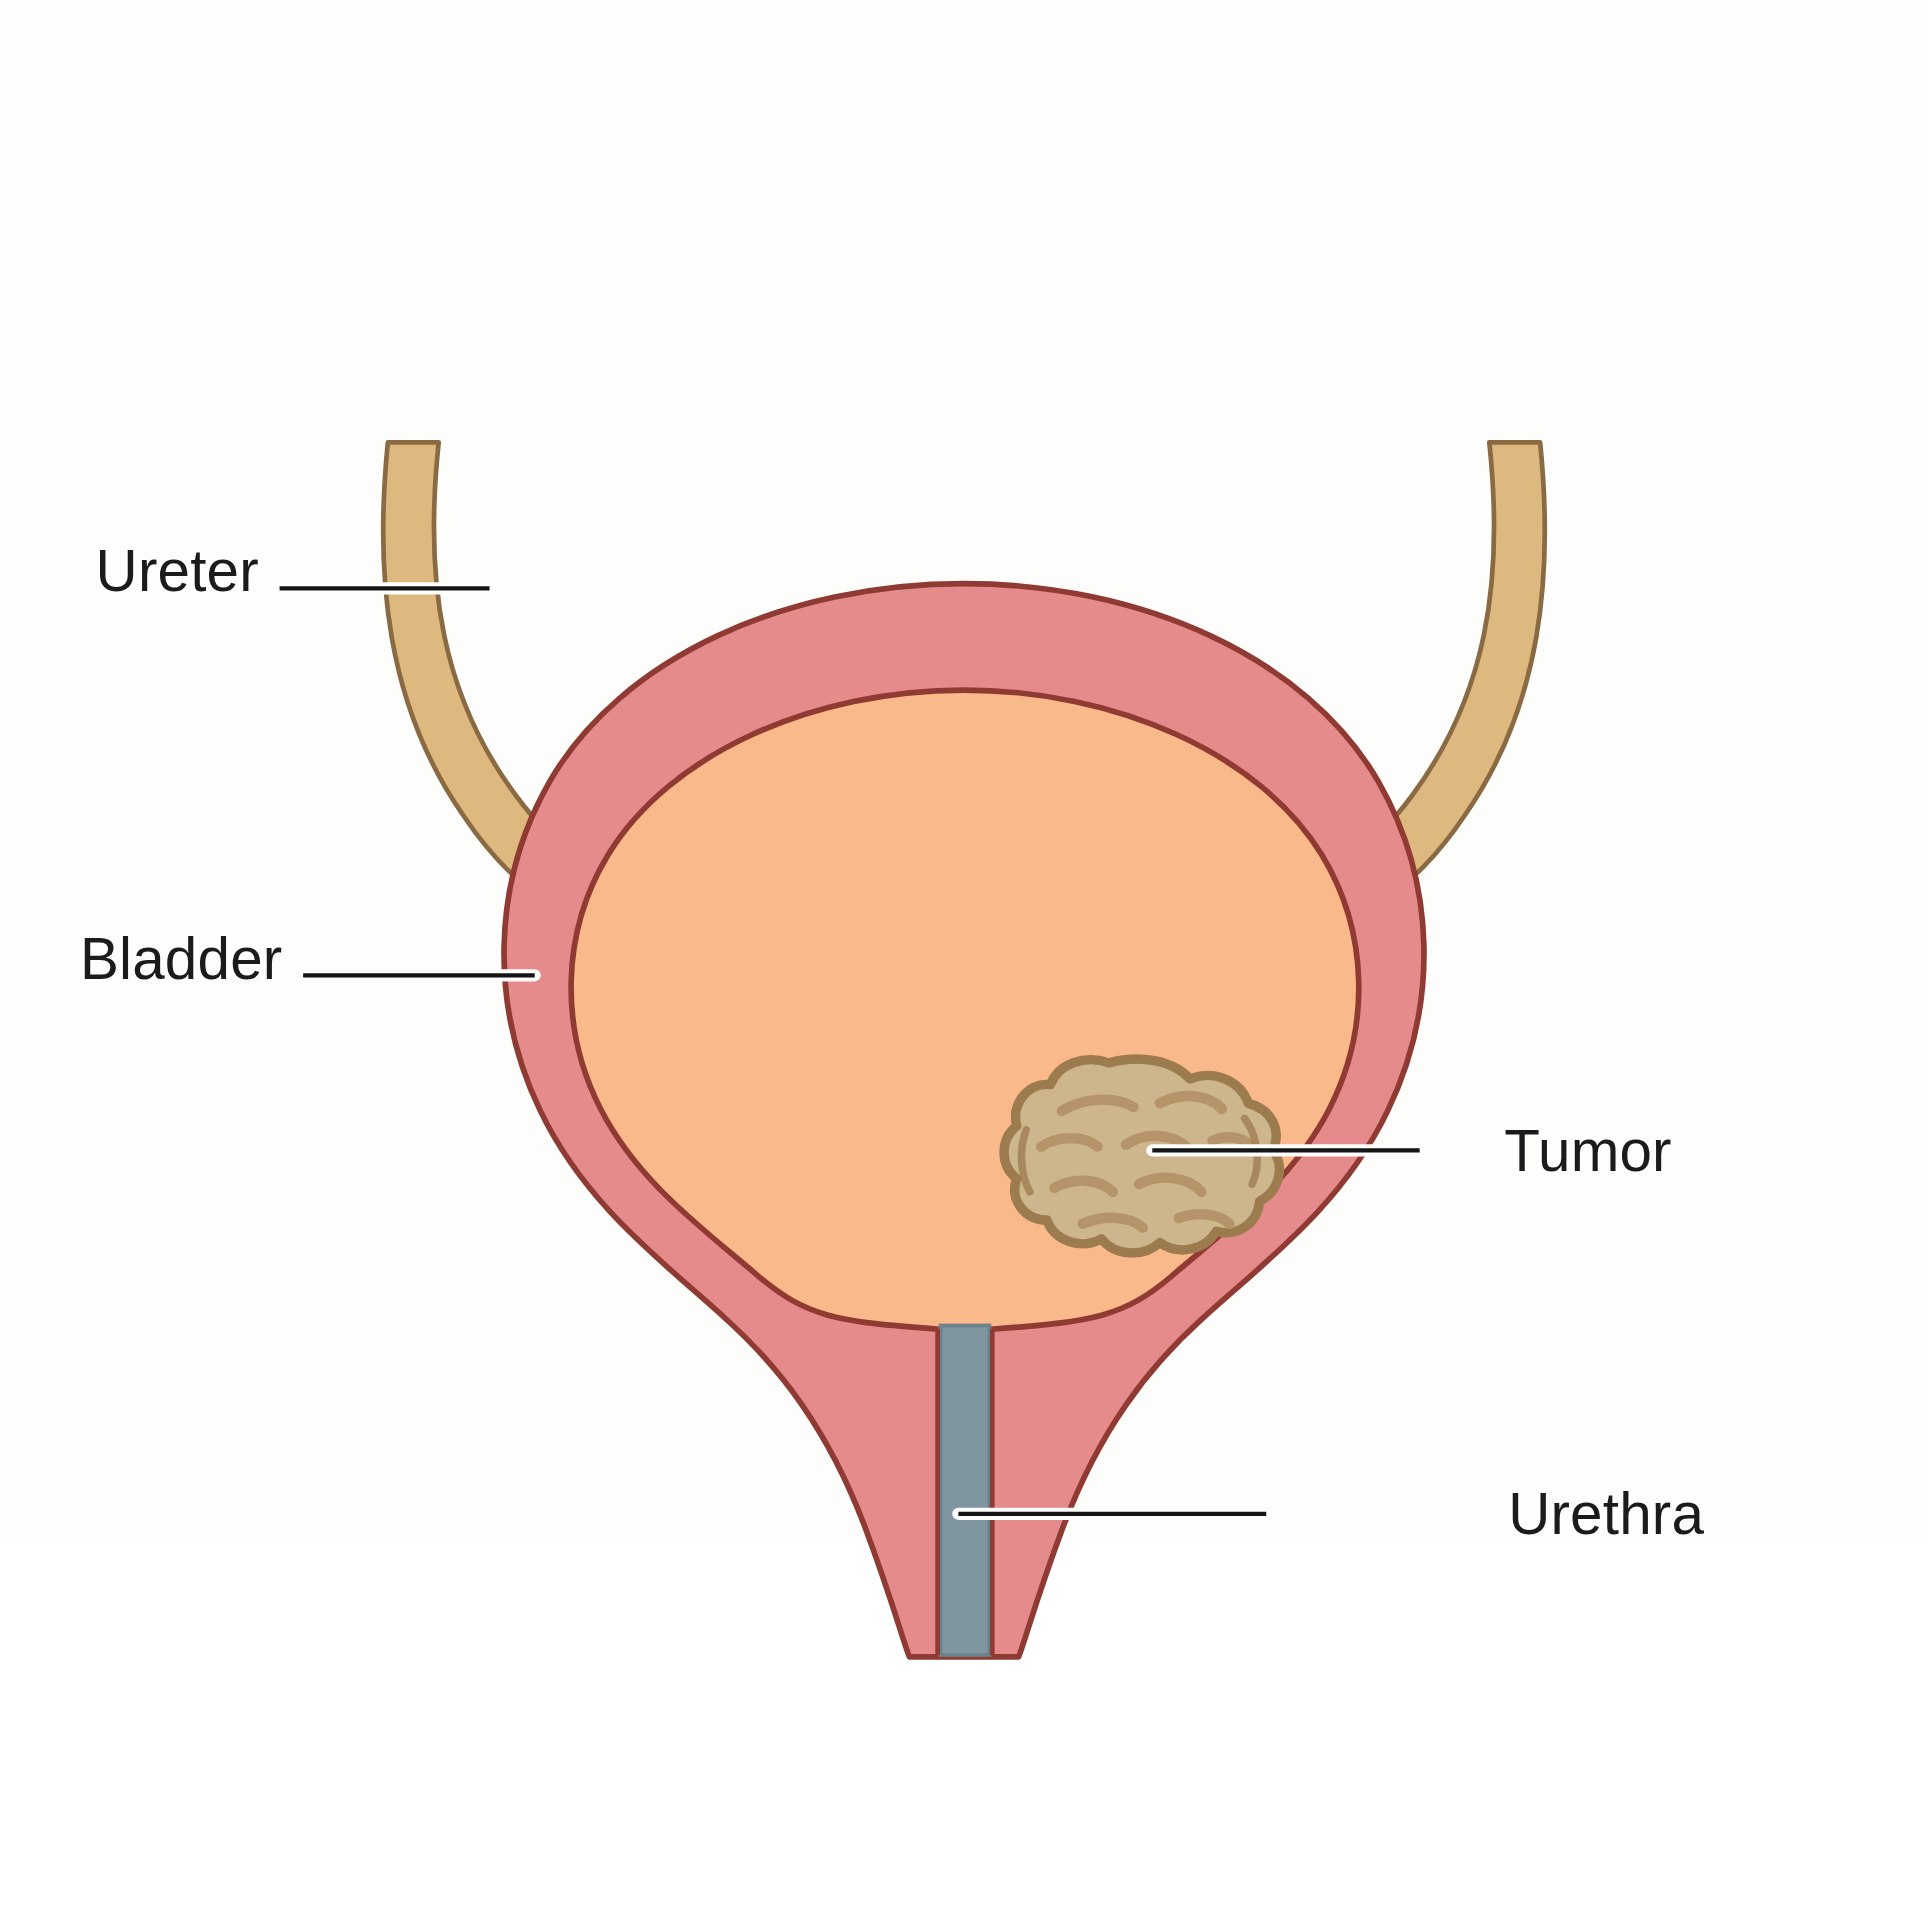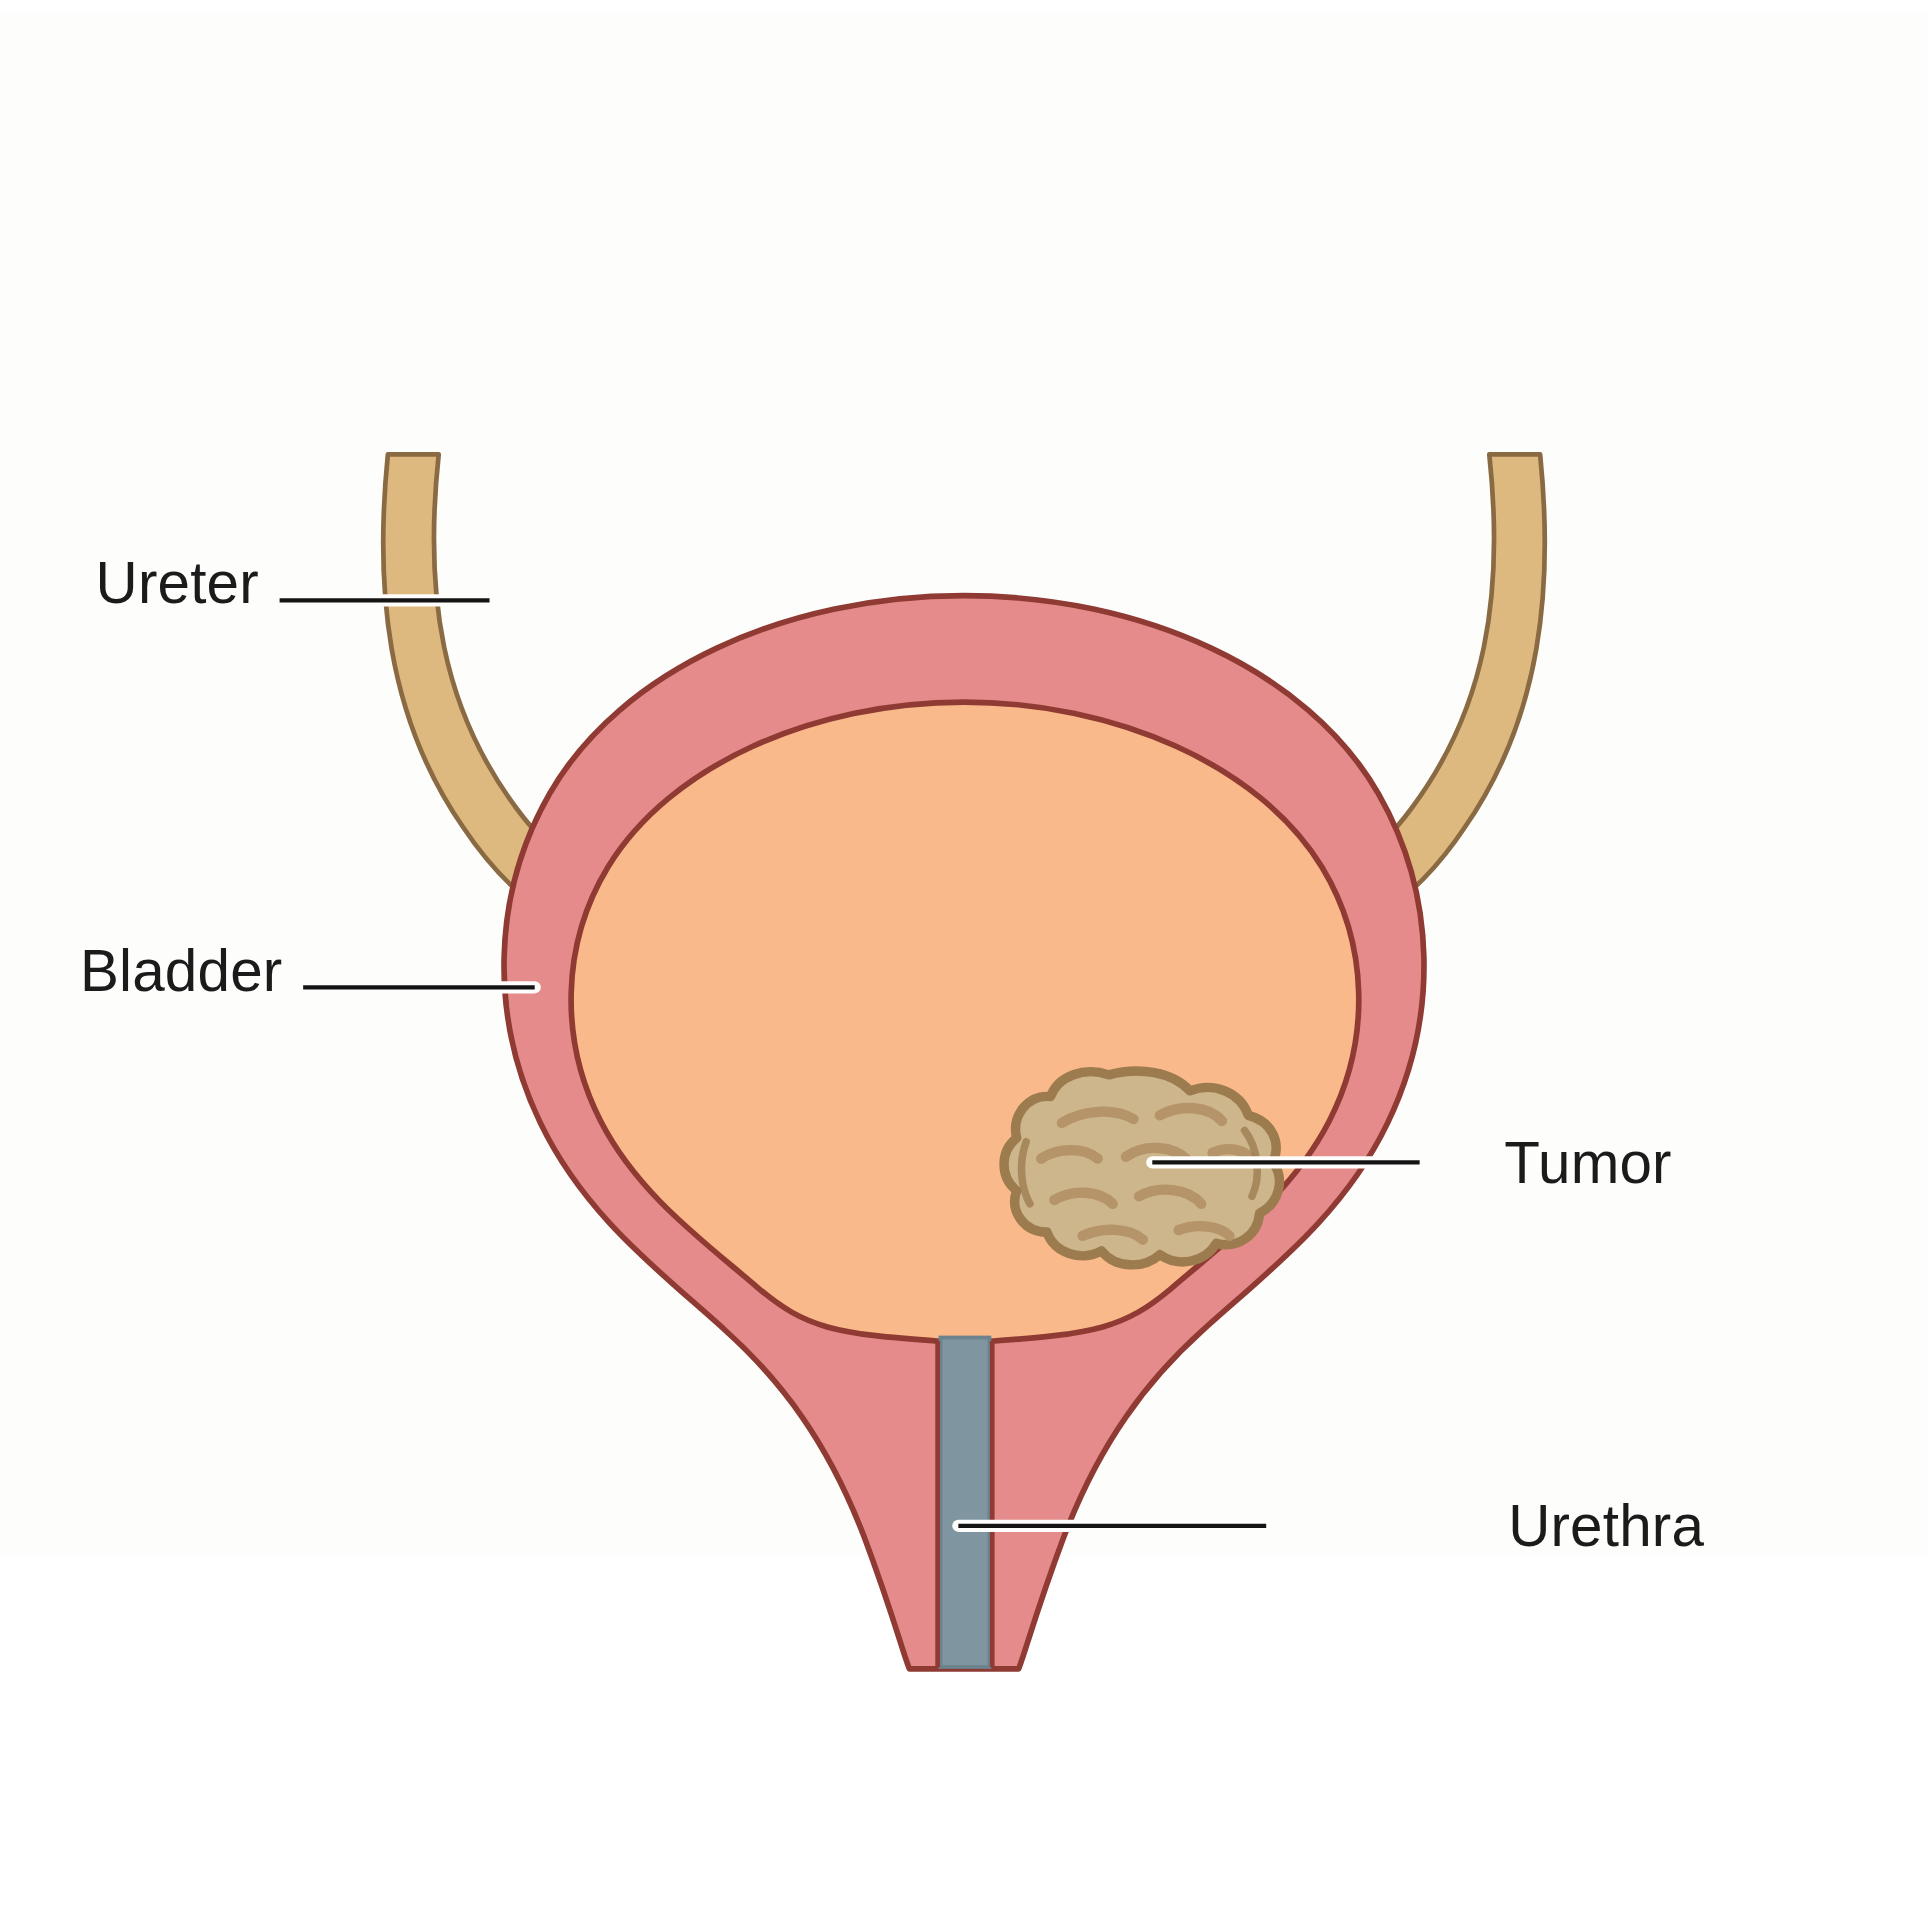--- a/index.html
+++ b/index.html
@@ -12,21 +12,20 @@
     width: 1928px;
     height: 1928px;
     font-family: "Liberation Sans", sans-serif;
     overflow: hidden;
   }
   #diagram-root {
     position: relative;
     width: 1928px;
     height: 1544px;
     background: #fdfdfc;
-    margin-top: 12px;
   }
   #anatomy-svg {
     position: absolute;
     inset: 0;
     width: 1928px;
     height: 1928px;
     display: block;
   }
   .label-text {
     font-family: "Liberation Sans", sans-serif;

